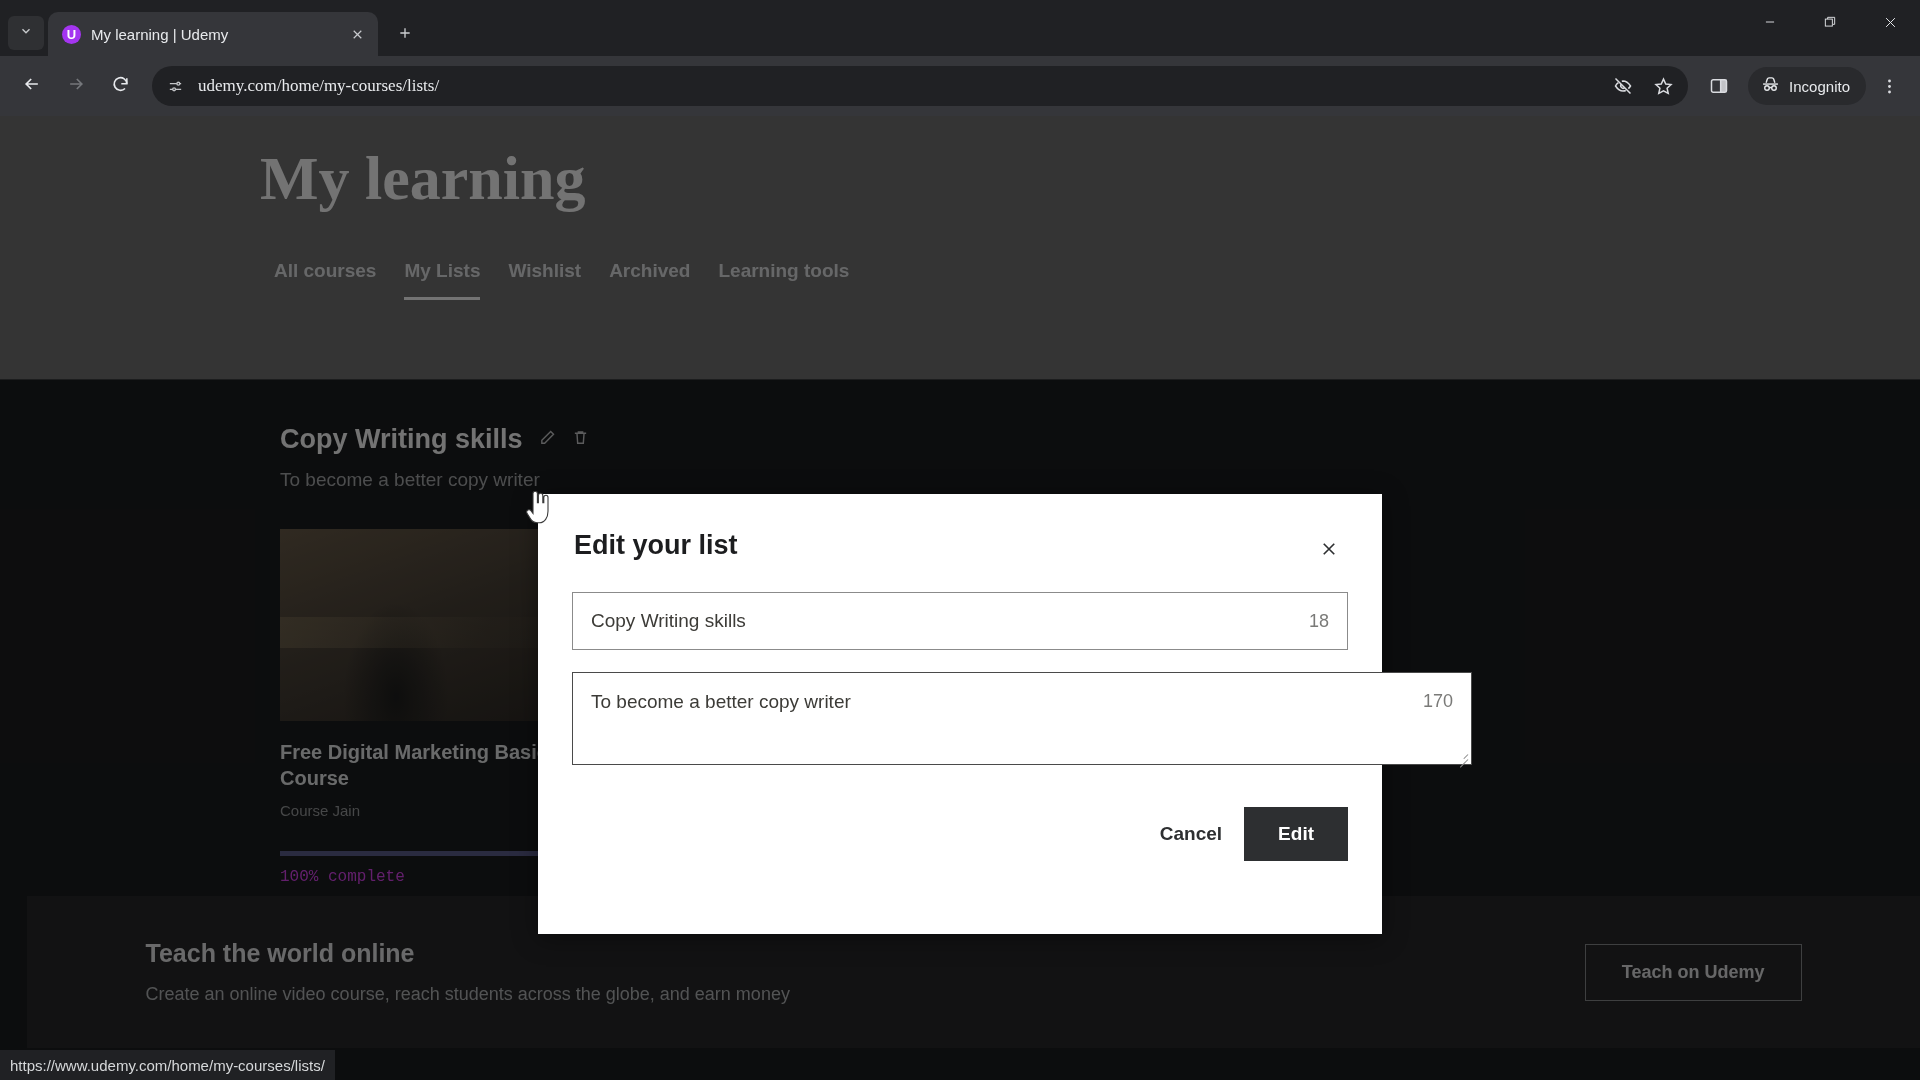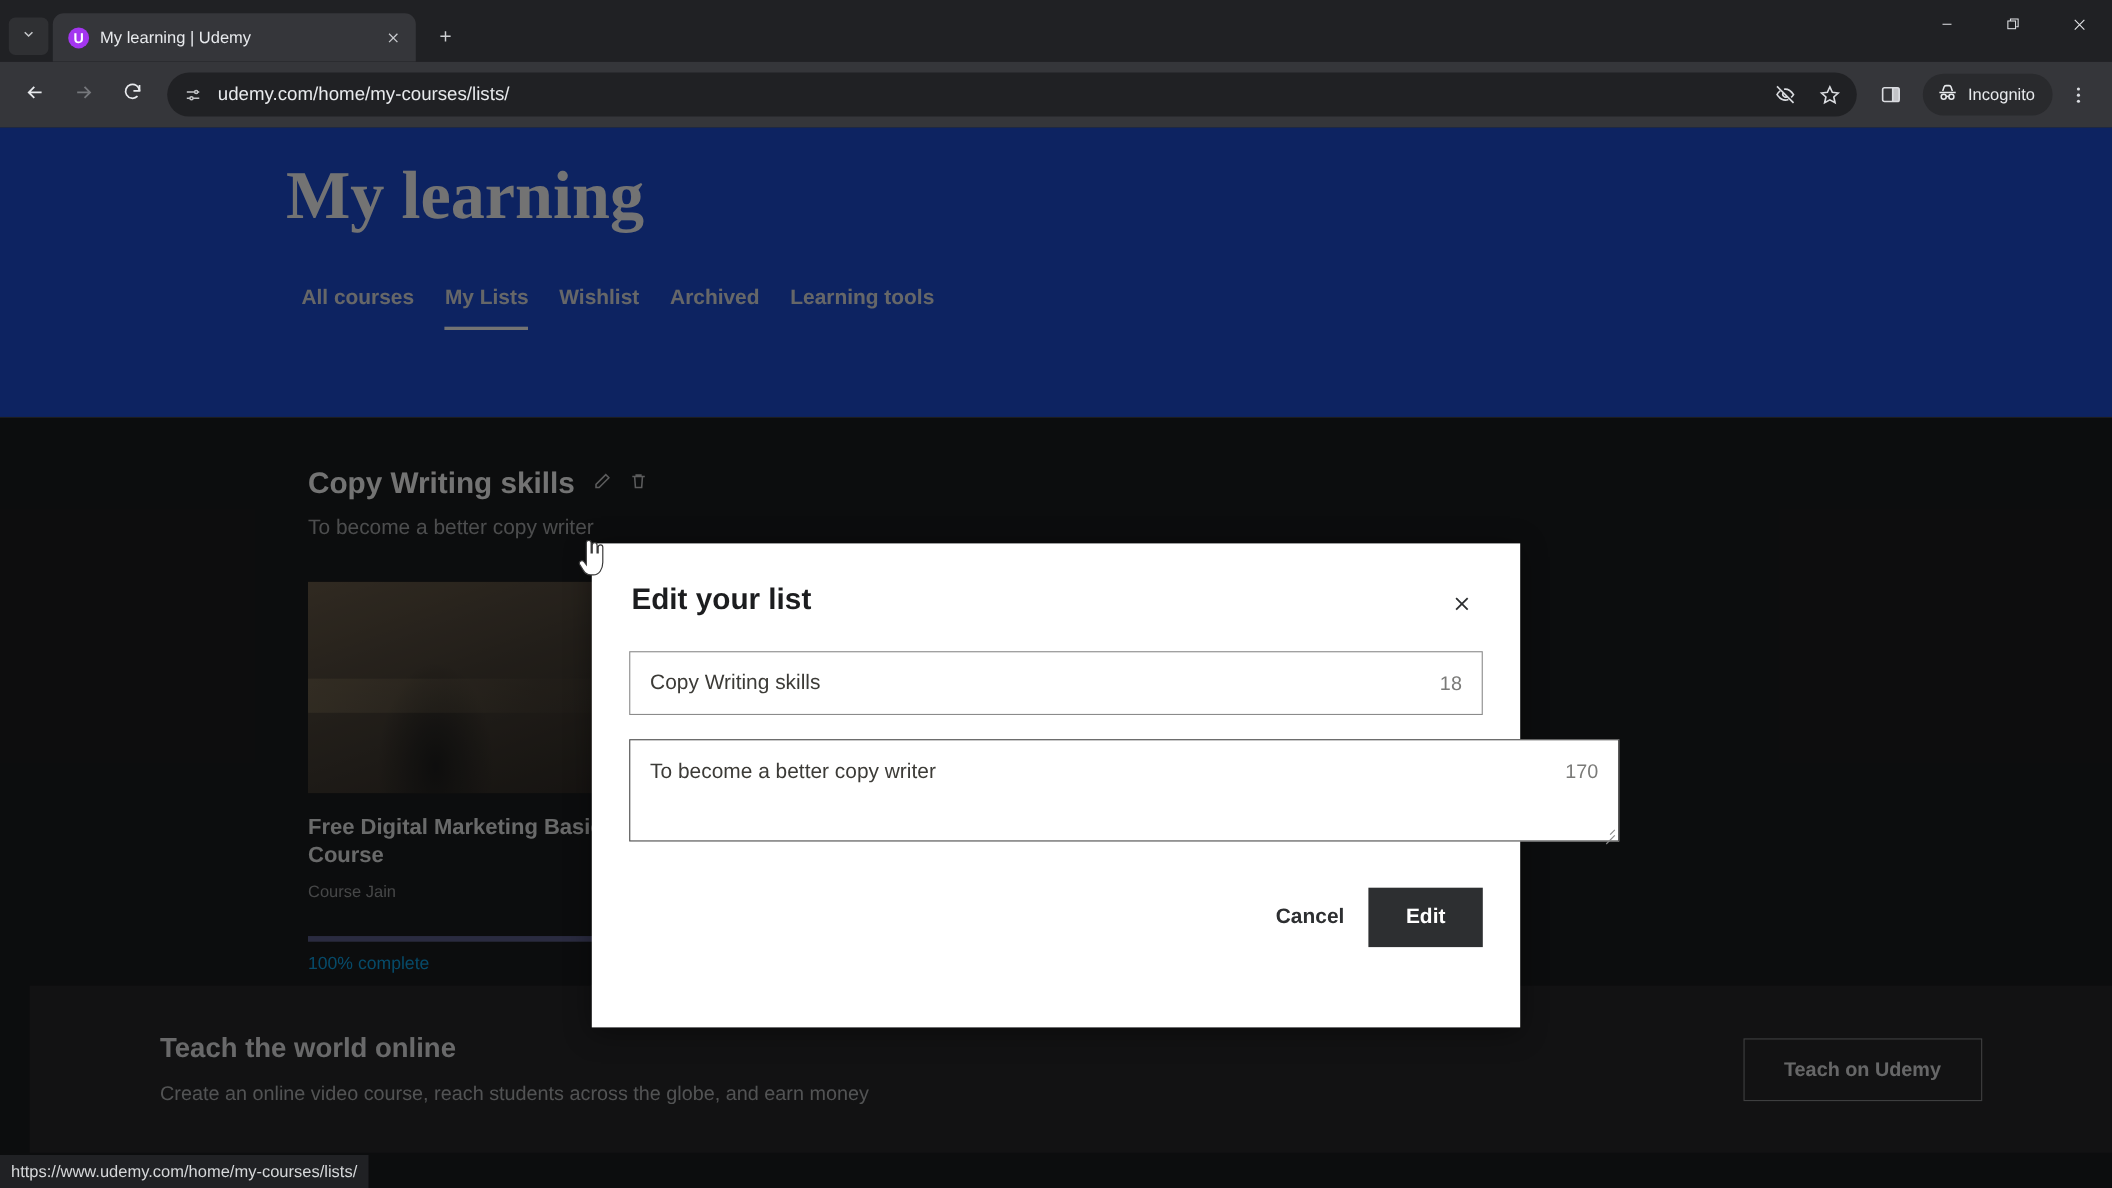--- a/index.html
+++ b/index.html
@@ -61,21 +61,21 @@
   }
   .navbtn {
     width: 40px; height: 40px; border-radius: 50%;
     display: flex; align-items: center; justify-content: center;
     color: #e8eaed; flex: 0 0 auto;
   }
   .navbtn.disabled { color: #75777b; }
   .omnibox {
     flex: 1; height: 40px; margin: 0 8px; border-radius: 22px;
     background: #202124; display: flex; align-items: center;
-    padding: 0 6px 0 8px; gap: 4px; min-width: 0;
+    padding: 0 6px 0 8px; gap: 4px; min-width: 0; font-family: Liberation Serif, serif;
   }
   .omni-icon {
     width: 30px; height: 30px; border-radius: 50%;
     display: flex; align-items: center; justify-content: center;
     color: #c3c5c8; flex: 0 0 auto;
   }
   .omni-url {
     flex: 1; color: #e8eaed; font-size: 17px;
     white-space: nowrap; overflow: hidden; text-overflow: ellipsis;
     padding-left: 4px;
@@ -91,21 +91,21 @@
     display: flex; align-items: center; gap: 8px; padding: 0 16px 0 12px;
     color: #e8eaed; font-size: 15px; margin-left: 6px;
   }
 
   
   .viewport { position: absolute; top: 116px; left: 0; width: 1920px; height: 964px; overflow: hidden; background: #1c1d1f; }
 
   .page { position: absolute; inset: 0; }
 
   .hero {
-    background: #1d4ed8; padding: 28px 0 0 0; height: 264px;
+    background: #737373; padding: 28px 0 0 0; height: 264px;
     border-bottom: 1px solid #3e4143; position: relative;
   }
   .page-title {
     font-family: "Liberation Serif", serif;
     font-size: 62px; font-weight: 700; color: #fff; line-height: 1.1;
     padding-left: 260px;
   }
   .tabs { display: flex; gap: 0; padding-left: 260px; margin-top: 38px; }
   .tabitem {
     font-size: 19px; font-weight: 700; color: #e3e4e6;
@@ -143,21 +143,21 @@
     font-size: 20px; font-weight: 700; color: #e9eaeb;
     margin-top: 18px; line-height: 1.32;
   }
   .card-author { font-size: 15px; color: #9b9d9f; margin-top: 10px; }
   .progress-track { height: 5px; background: #4a4c4e; margin-top: 32px; position: relative; }
   .progress-fill { position: absolute; left: 0; top: 0; height: 5px; background: #5d5f8f; }
   .card-meta {
     display: flex; justify-content: space-between; align-items: flex-start;
     margin-top: 12px;
   }
-  .pct { font-size: 16px; color: #0ea5e9; }
+  .pct { font-size: 16px; color: #d946ef; font-family: Liberation Mono, monospace; }
   .rating { text-align: center; }
   .stars { color: #9a9c9e; font-size: 16px; letter-spacing: 2px; }
   .rate-label { font-size: 15px; color: #a9abad; margin-top: 4px; }
 
   .teach {
     position: absolute; left: 0; right: 0; top: 780px; height: 152px;
     background: #28292b; display: flex; align-items: center; margin-left: 27px;
   }
   .teach-inner {
     width: 1780px; margin: 0 auto; padding: 0 62px;

